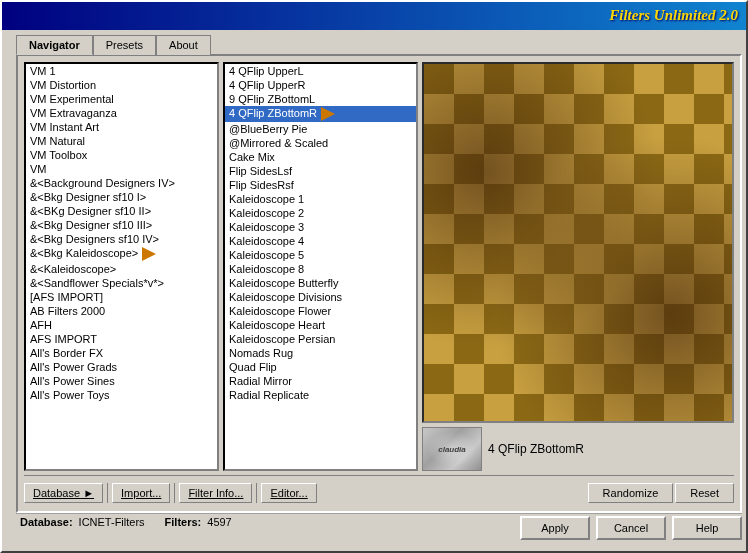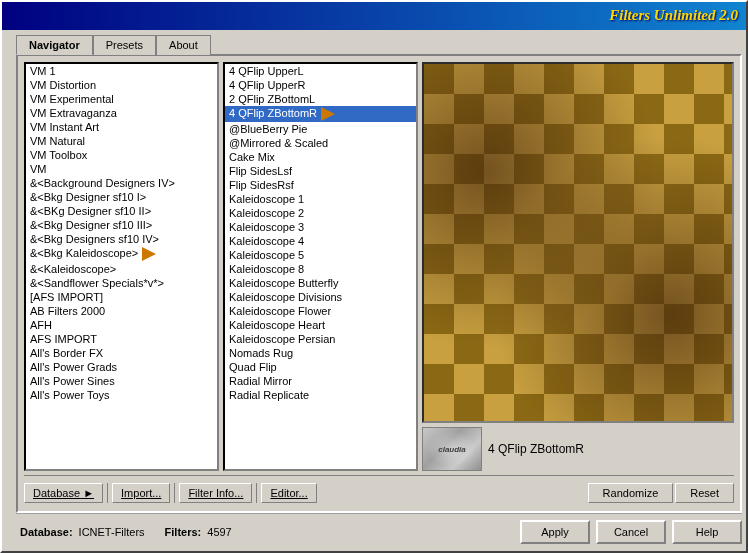--- a/index.html
+++ b/index.html
@@ -290,21 +290,21 @@
     }
 
     .action-btn.apply {
       background: #d4d0c8;
       font-weight: normal;
     }
 
     
     .bottom-row {
       display: flex;
-      align-items: center;
+      align-items: flex-start;
       height: 34px;
       border-top: 1px solid #a0a0a0;
       padding-top: 2px;
     }
 
     .status-section {
       display: flex;
       gap: 20px;
       padding: 0 4px;
     }
@@ -399,21 +399,21 @@
               <div class="list-item">All's Power Grads</div>
               <div class="list-item">All's Power Sines</div>
               <div class="list-item">All's Power Toys</div>
             </div>
         </div>
 
         <div class="list-box list-right">
           <div class="list-box-inner" id="right-list-inner">
           <div class="list-item">4 QFlip UpperL</div>
               <div class="list-item">4 QFlip UpperR</div>
-              <div class="list-item">2 QFlip ZBottomL</div>
+              <div class="list-item">9 QFlip ZBottomL</div>
               <div class="list-item selected">4 QFlip ZBottomR<span class="arrow-img"></span></div>
               <div class="list-item">@BlueBerry Pie</div>
               <div class="list-item">@Mirrored &amp; Scaled</div>
               <div class="list-item">Cake Mix</div>
               <div class="list-item">Flip SidesLsf</div>
               <div class="list-item">Flip SidesRsf</div>
               <div class="list-item">Kaleidoscope 1</div>
               <div class="list-item">Kaleidoscope 2</div>
               <div class="list-item">Kaleidoscope 3</div>
               <div class="list-item">Kaleidoscope 4</div>

